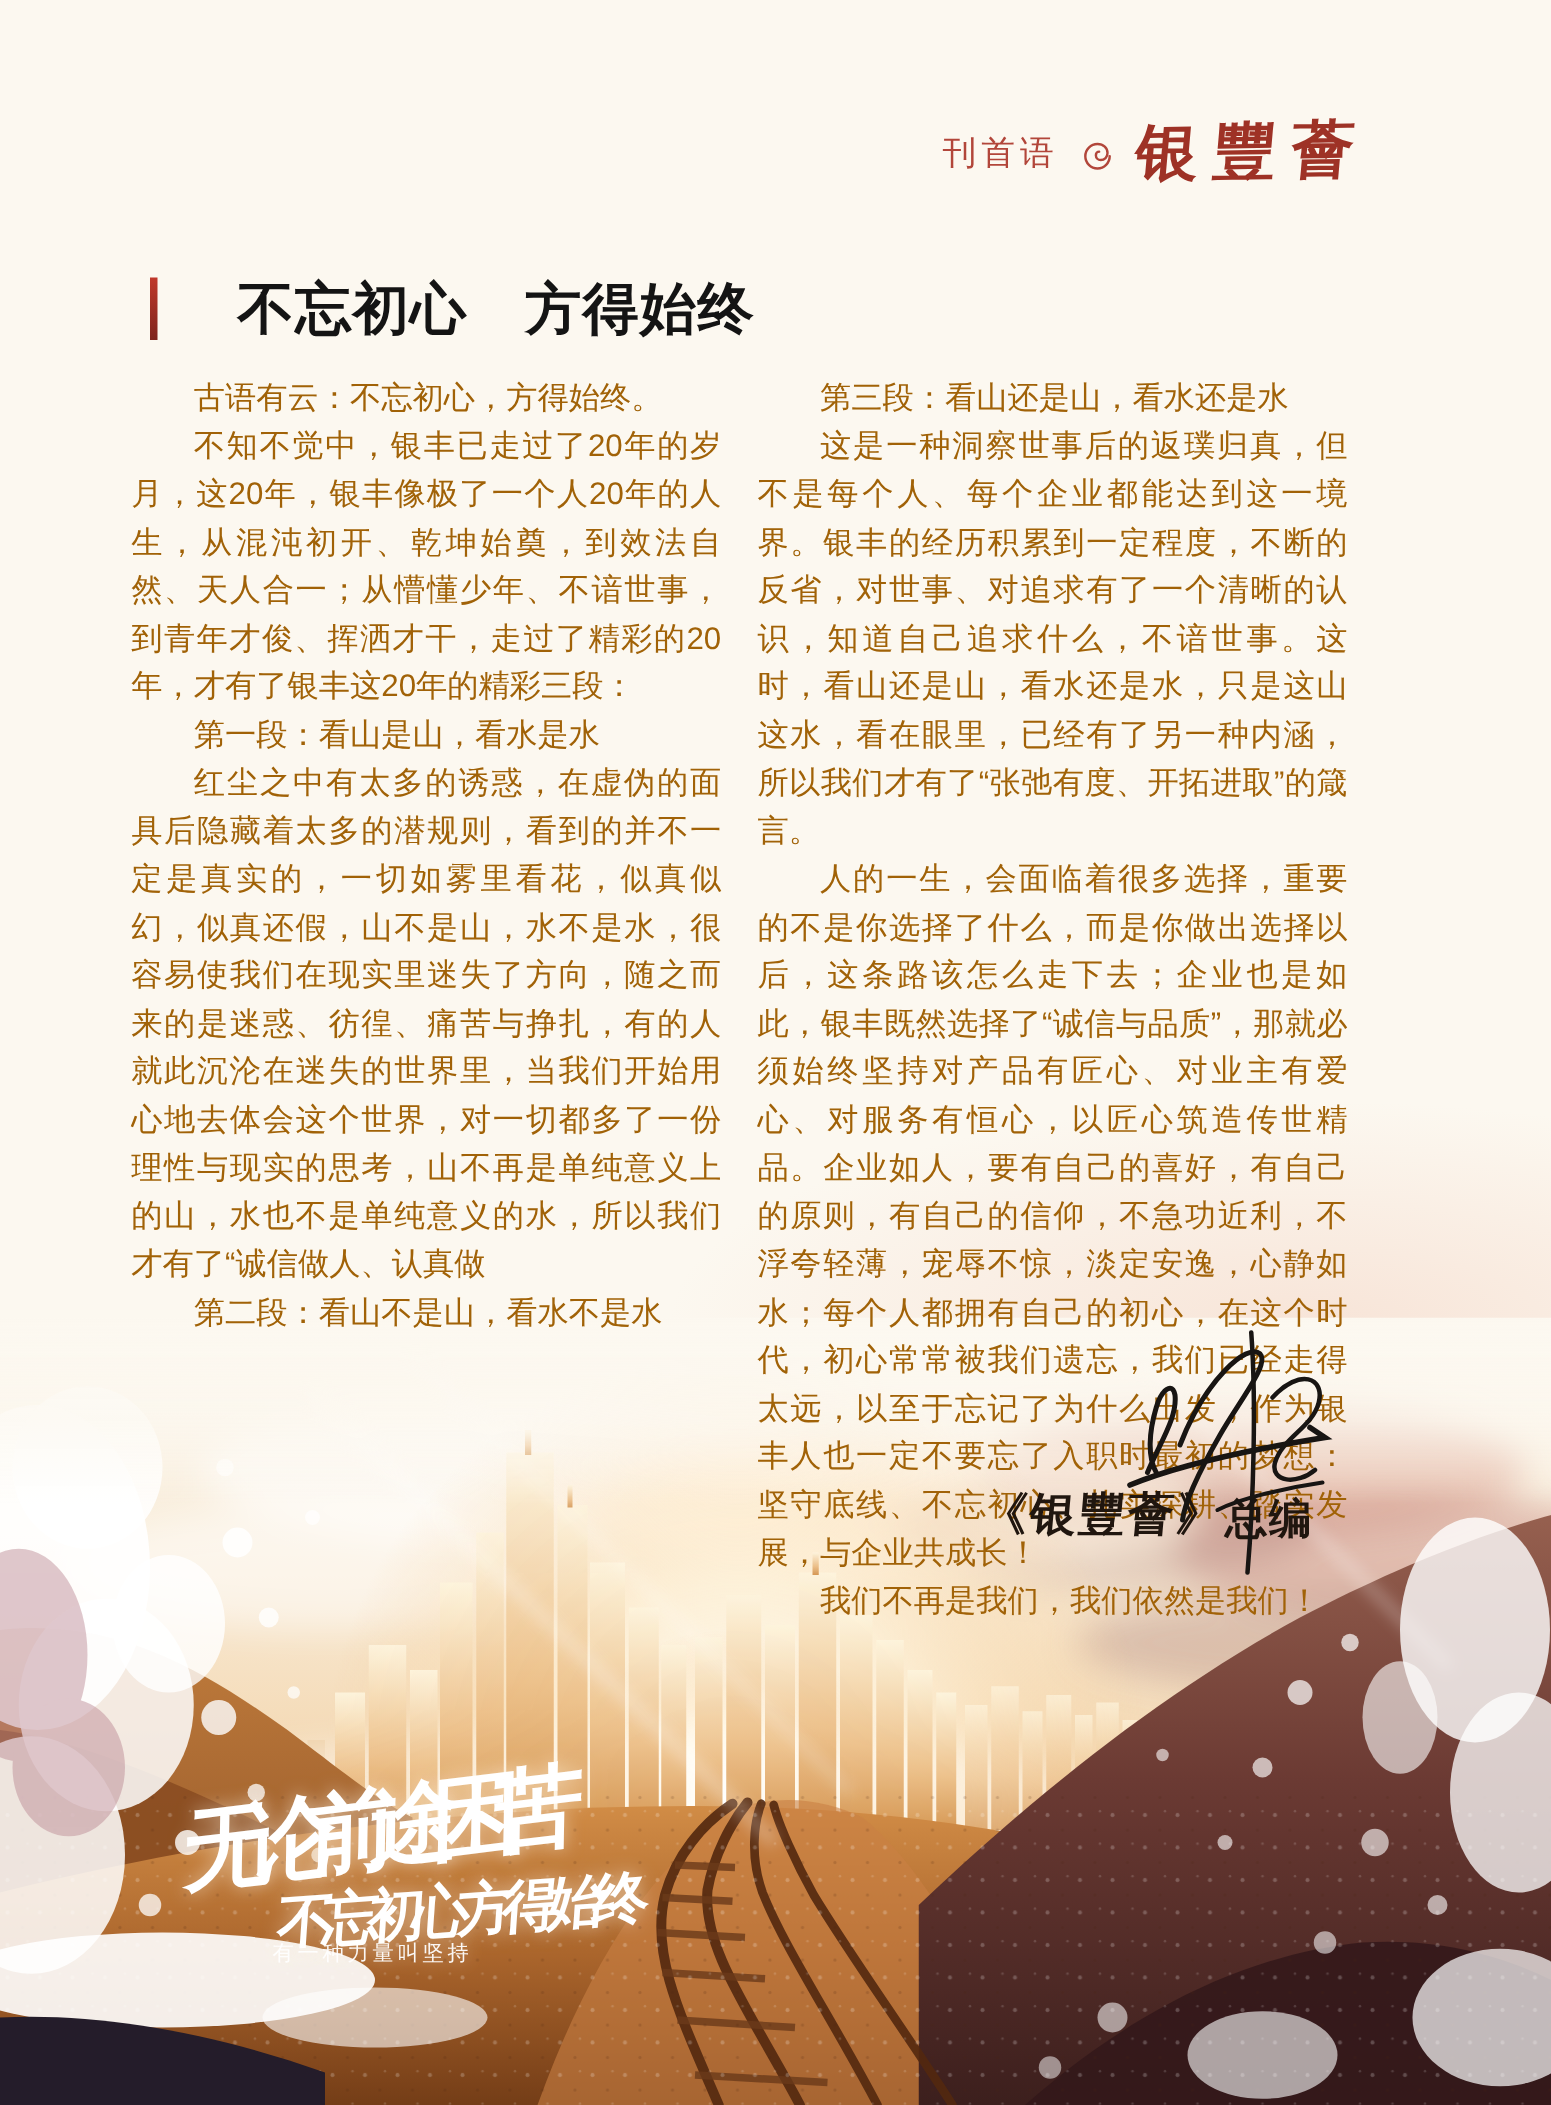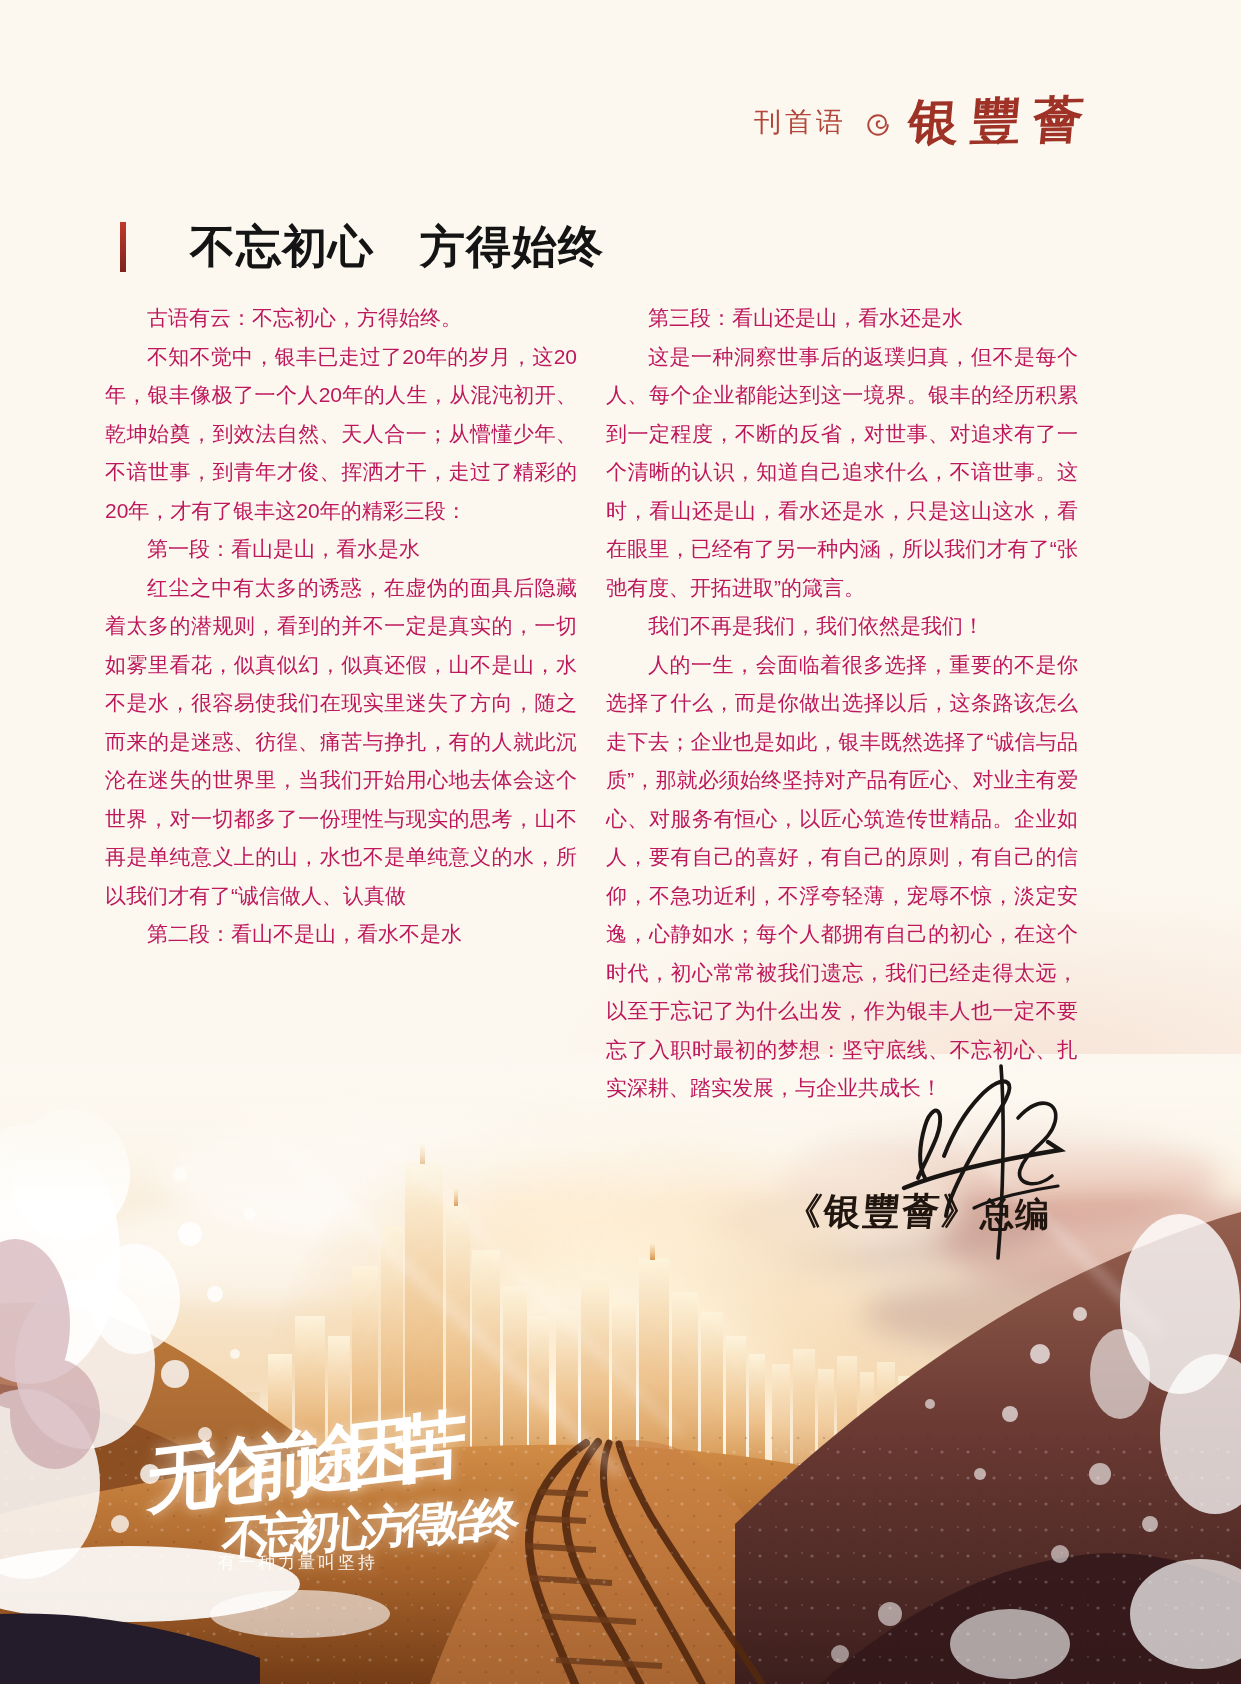--- a/index.html
+++ b/index.html
@@ -15,22 +15,22 @@
   .logo-text{
     font-size:50px;line-height:1;color:#9e3226;font-weight:bold;
     font-family:"DejaVu Serif","Liberation Serif",serif;
     letter-spacing:12px;transform:skewX(-6deg) rotate(-1deg);
   }
   
   .title-block{position:absolute;left:120px;top:222px;display:flex;align-items:center;z-index:5;gap:40px;}
   .title-bar{width:6px;height:50px;background:linear-gradient(#c0392b,#7e241d);margin-right:24px;}
   .article-title{font-size:45px;font-weight:bold;color:#141414;margin:0;letter-spacing:1px;line-height:1.1;}
   
-  .col{position:absolute;top:299px;width:472px;font-size:21px;line-height:38.5px;
-       text-align:justify;color:#be185d;z-index:4;}
+  .col{position:absolute;top:299px;width:472px;font-size:25px;line-height:38.5px;
+       text-align:justify;color:#a16207;z-index:4;}
   .col-left{left:105px;}
   .col-right{left:606px;}
   .col p{margin:0;}
   .col p.indent{text-indent:2em;}
   
   .page-tint{position:absolute;left:0;top:820px;width:1241px;height:320px;z-index:1;
     background:radial-gradient(60% 80% at 85% 75%, rgba(240,196,176,.38), rgba(240,196,176,0) 70%);}
   
   .signoff{position:absolute;left:785px;top:1186px;display:flex;align-items:center;z-index:6;color:#20160f;}
   .signoff-mag{font-size:37px;font-weight:bold;font-family:"DejaVu Serif","Liberation Serif",serif;
@@ -73,22 +73,22 @@
   <p class="indent">古语有云：不忘初心，方得始终。</p>
   <p class="indent">不知不觉中，银丰已走过了20年的岁月，这20年，银丰像极了一个人20年的人生，从混沌初开、乾坤始奠，到效法自然、天人合一；从懵懂少年、不谙世事，到青年才俊、挥洒才干，走过了精彩的20年，才有了银丰这20年的精彩三段：</p>
   <p class="indent">第一段：看山是山，看水是水</p>
   <p class="indent">红尘之中有太多的诱惑，在虚伪的面具后隐藏着太多的潜规则，看到的并不一定是真实的，一切如雾里看花，似真似幻，似真还假，山不是山，水不是水，很容易使我们在现实里迷失了方向，随之而来的是迷惑、彷徨、痛苦与挣扎，有的人就此沉沦在迷失的世界里，当我们开始用心地去体会这个世界，对一切都多了一份理性与现实的思考，山不再是单纯意义上的山，水也不是单纯意义的水，所以我们才有了“诚信做人、认真做</p>
   <p class="indent">第二段：看山不是山，看水不是水</p>
 </div>
 
 <div class="col col-right">
   <p class="indent">第三段：看山还是山，看水还是水</p>
   <p class="indent">这是一种洞察世事后的返璞归真，但不是每个人、每个企业都能达到这一境界。银丰的经历积累到一定程度，不断的反省，对世事、对追求有了一个清晰的认识，知道自己追求什么，不谙世事。这时，看山还是山，看水还是水，只是这山这水，看在眼里，已经有了另一种内涵，所以我们才有了“张弛有度、开拓进取”的箴言。</p>
+  <p class="indent">人的一生，会面临着很多选择，重要的不是你选择了什么，而是你做出选择以后，这条路该怎么走下去；企业也是如此，银丰既然选择了“诚信与品质”，那就必须始终坚持对产品有匠心、对业主有爱心、对服务有恒心，以匠心筑造传世精品。企业如人，要有自己的喜好，有自己的原则，有自己的信仰，不急功近利，不浮夸轻薄，宠辱不惊，淡定安逸，心静如水；每个人都拥有自己的初心，在这个时代，初心常常被我们遗忘，我们已经走得太远，以至于忘记了为什么出发，作为银丰人也一定不要忘了入职时最初的梦想：坚守底线、不忘初心、扎实深耕、踏实发展，与企业共成长！</p>
   <p class="indent">我们不再是我们，我们依然是我们！</p>
-  <p class="indent">人的一生，会面临着很多选择，重要的不是你选择了什么，而是你做出选择以后，这条路该怎么走下去；企业也是如此，银丰既然选择了“诚信与品质”，那就必须始终坚持对产品有匠心、对业主有爱心、对服务有恒心，以匠心筑造传世精品。企业如人，要有自己的喜好，有自己的原则，有自己的信仰，不急功近利，不浮夸轻薄，宠辱不惊，淡定安逸，心静如水；每个人都拥有自己的初心，在这个时代，初心常常被我们遗忘，我们已经走得太远，以至于忘记了为什么出发，作为银丰人也一定不要忘了入职时最初的梦想：坚守底线、不忘初心、扎实深耕、踏实发展，与企业共成长！</p>
 </div>
 
 <div class="signoff">
   <span class="signoff-mag">《银豐薈》</span>
   <span class="signoff-role">总编</span>
 </div>
 
 <svg class="signature" viewBox="0 0 196 215">
   <g fill="none" stroke="#181513" stroke-width="4" stroke-linecap="round">
     <path d="M30 120 C40 96 54 76 52 58 C50 47 41 54 37 68 C31 88 30 108 37 120"></path>

